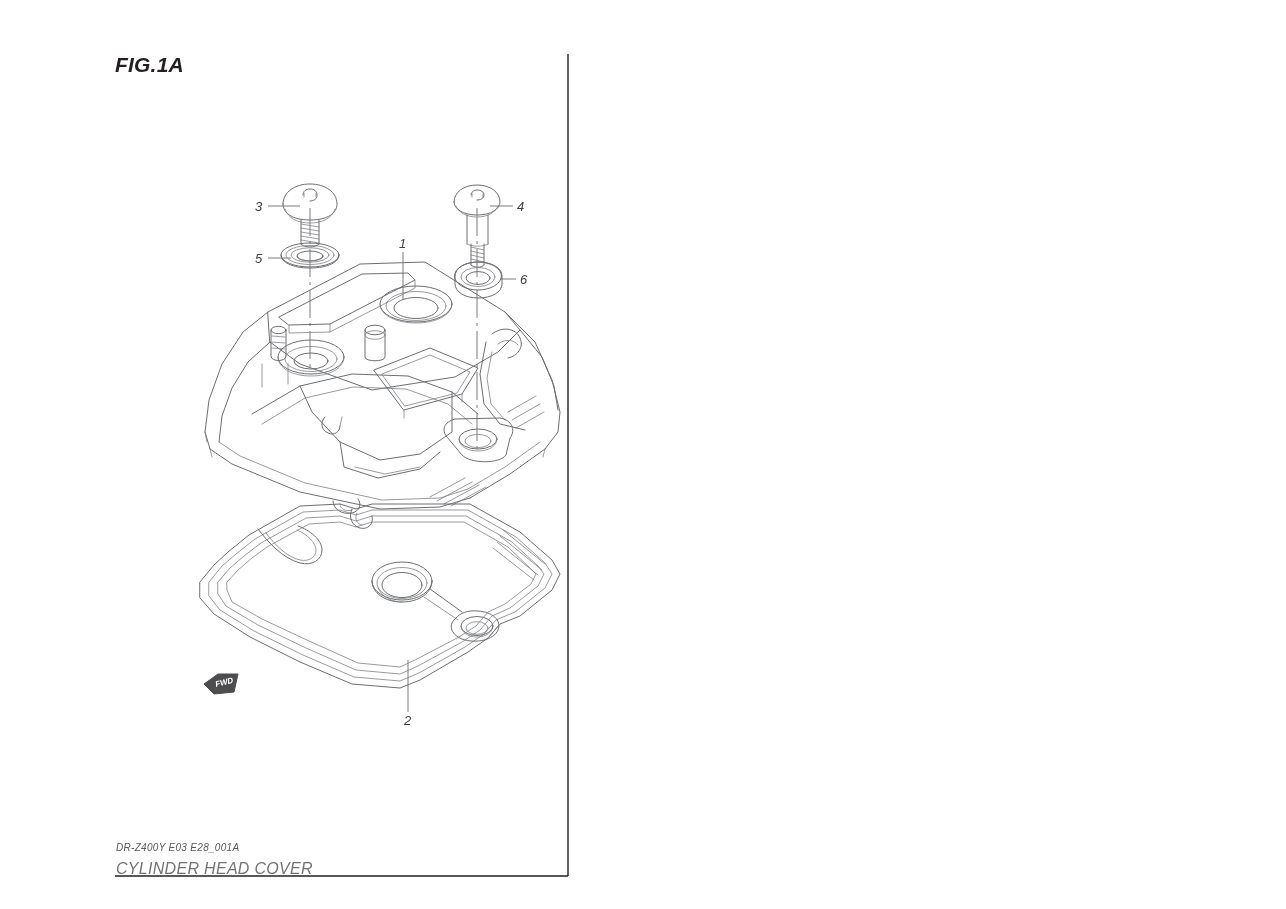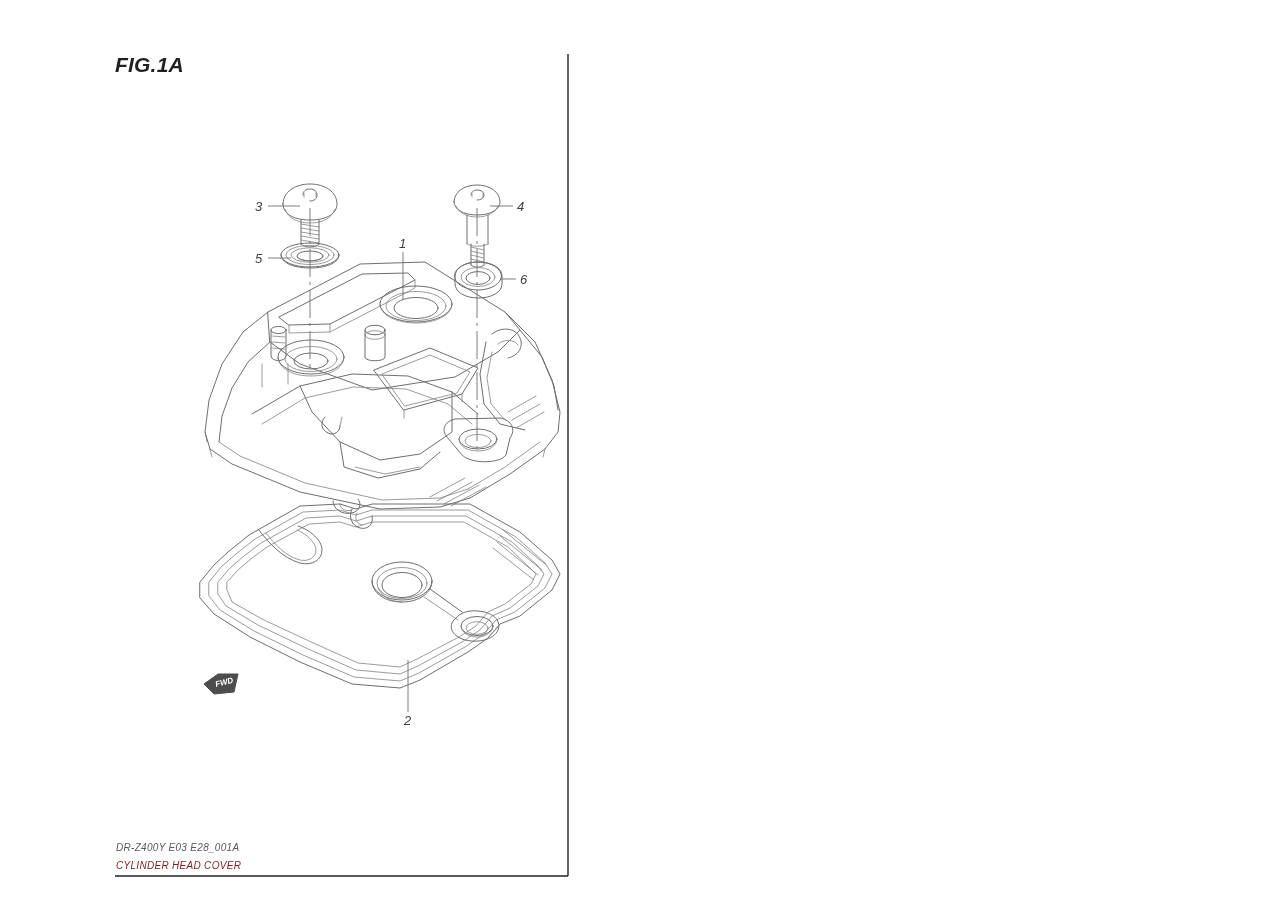--- a/index.html
+++ b/index.html
@@ -36,22 +36,22 @@
     left: 116px;
     top: 830px;
     font-size: 10px;
     color: #58595b;
     letter-spacing: 0.3px;
   }
   .caption-name {
     position: absolute;
     left: 116px;
     top: 848px;
-    font-size: 10px;
-    color: #7f1d1d;
+    font-size: 16px;
+    color: #737373;
     letter-spacing: 0.3px;
   }
   svg.art {
     position: absolute;
     left: 0; top: 0;
     width: 1286px;
     height: 909px;
   }
   .ln   { fill: none; stroke: #6d6e71; stroke-width: 1; stroke-linecap: round; stroke-linejoin: round; }
   .ln-t { fill: none; stroke: #808285; stroke-width: 0.8; stroke-linecap: round; stroke-linejoin: round; }

